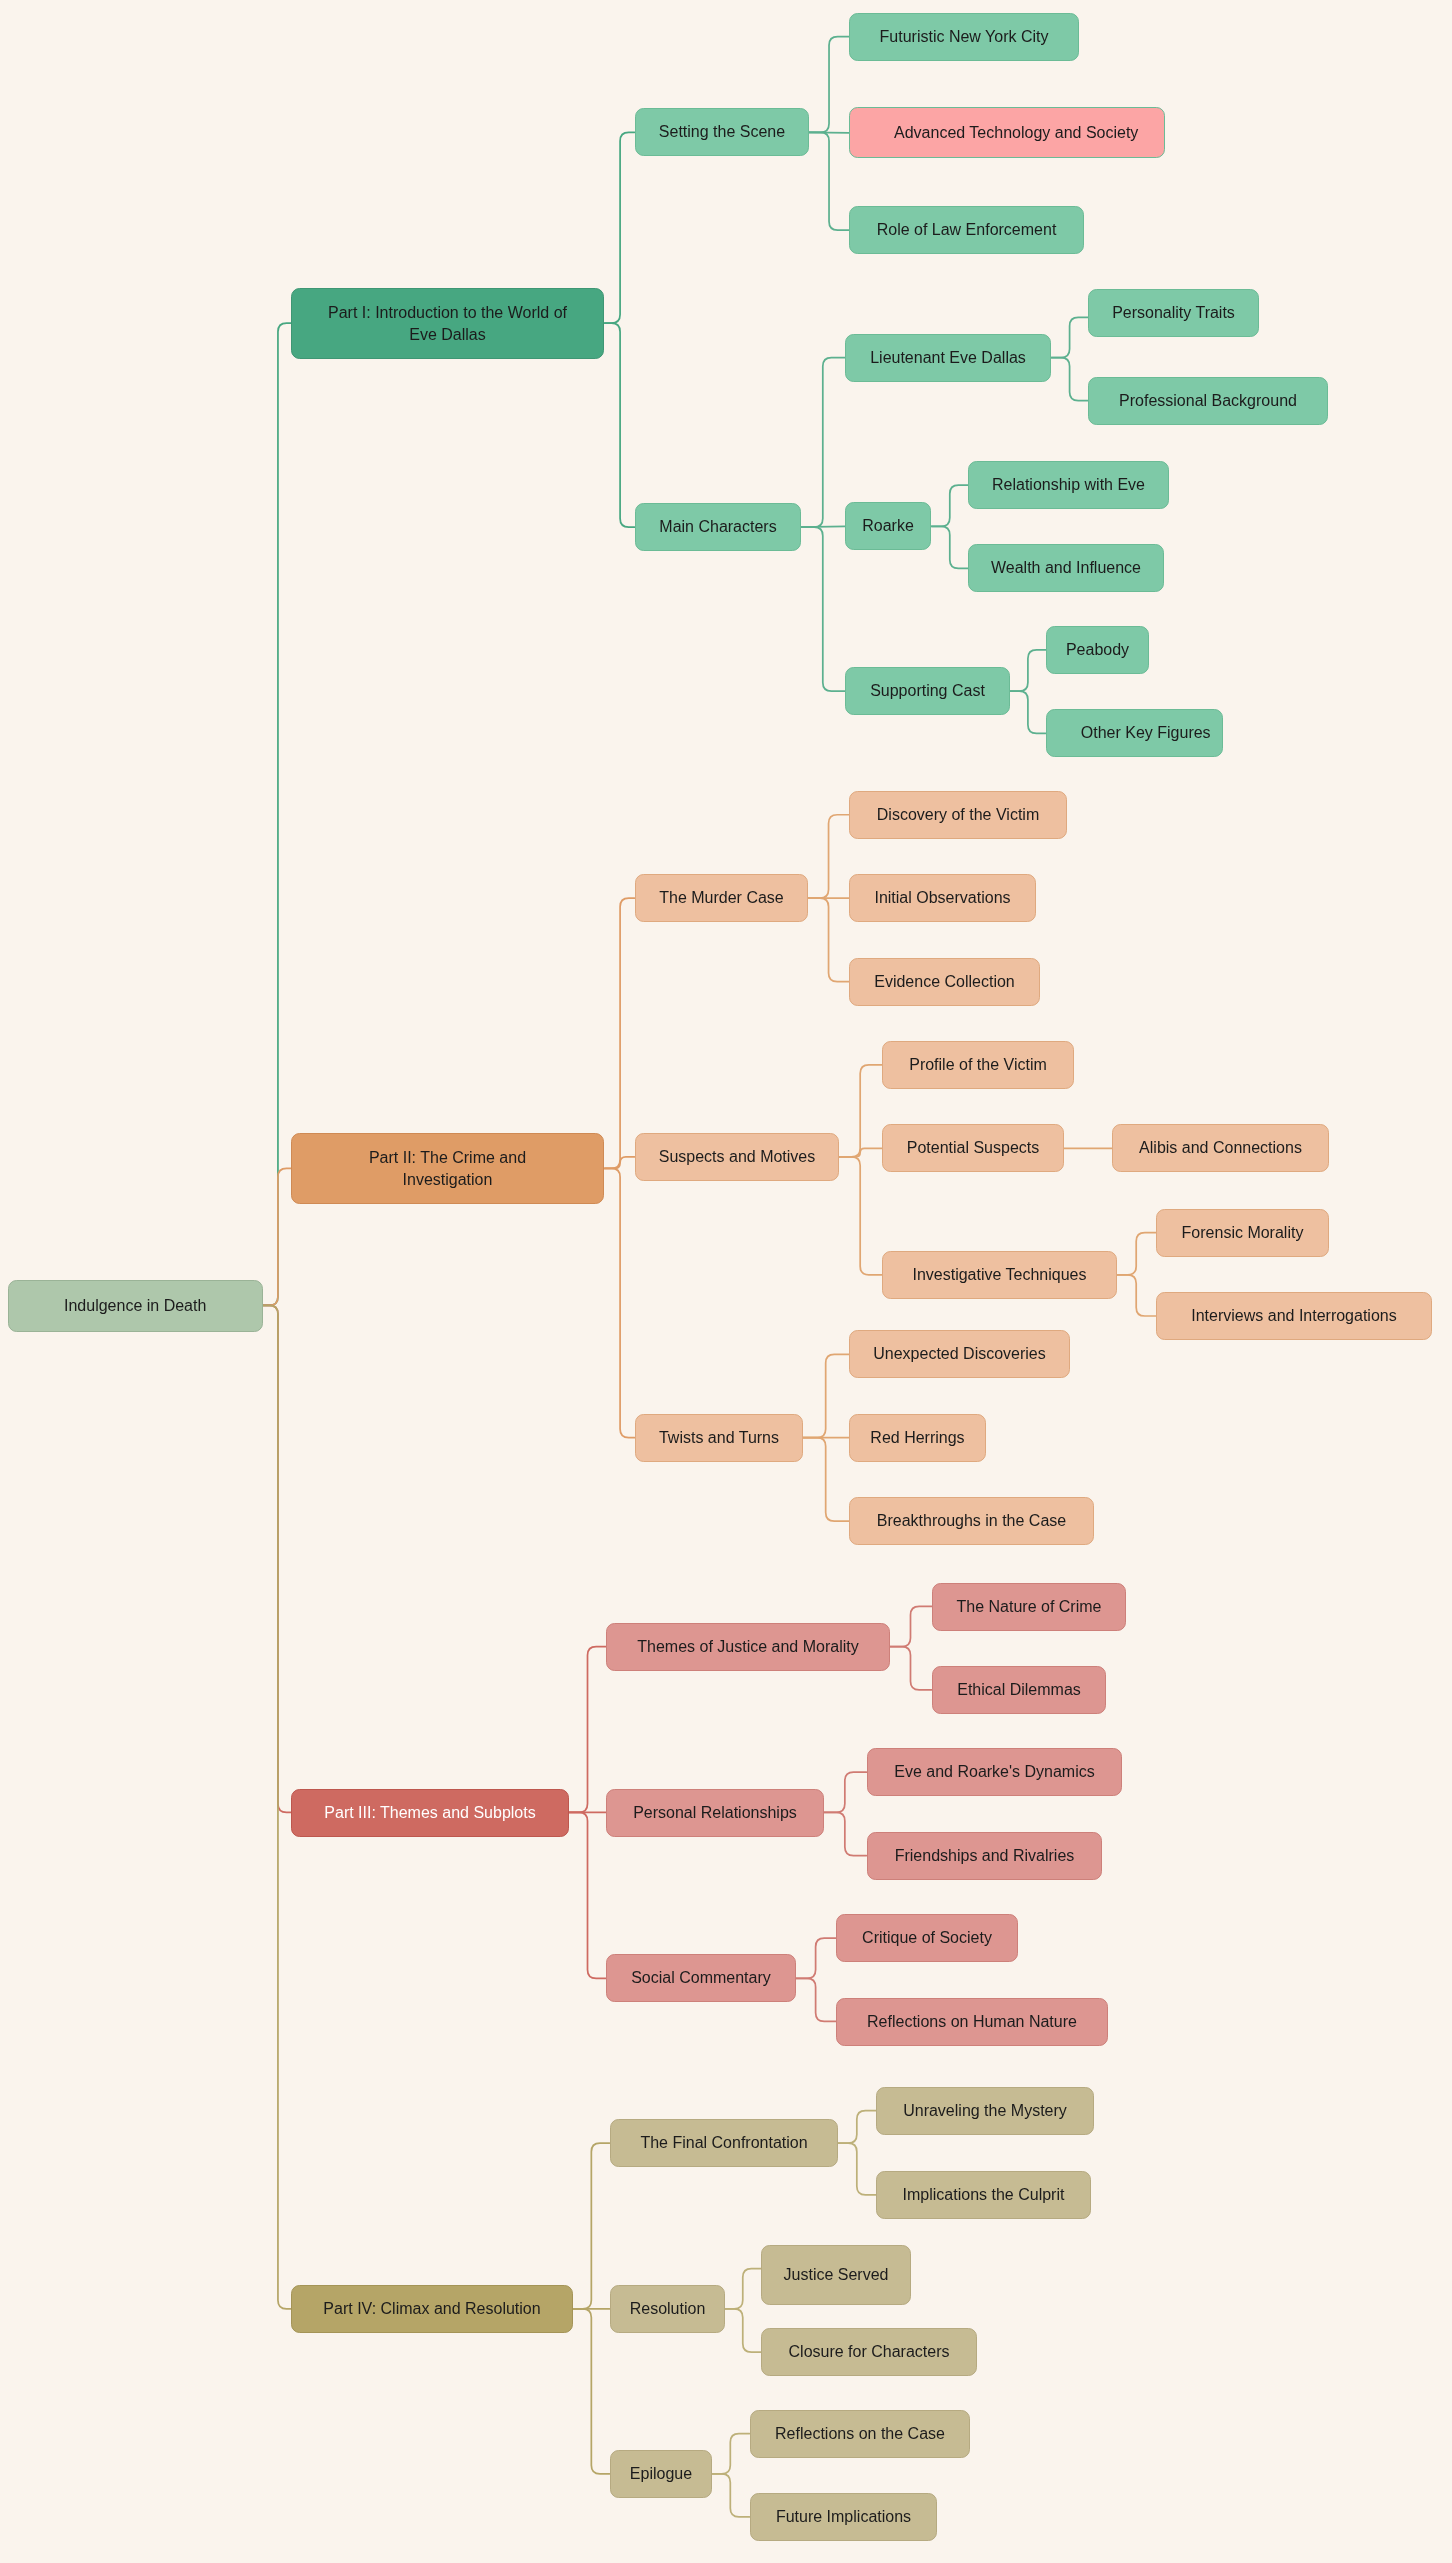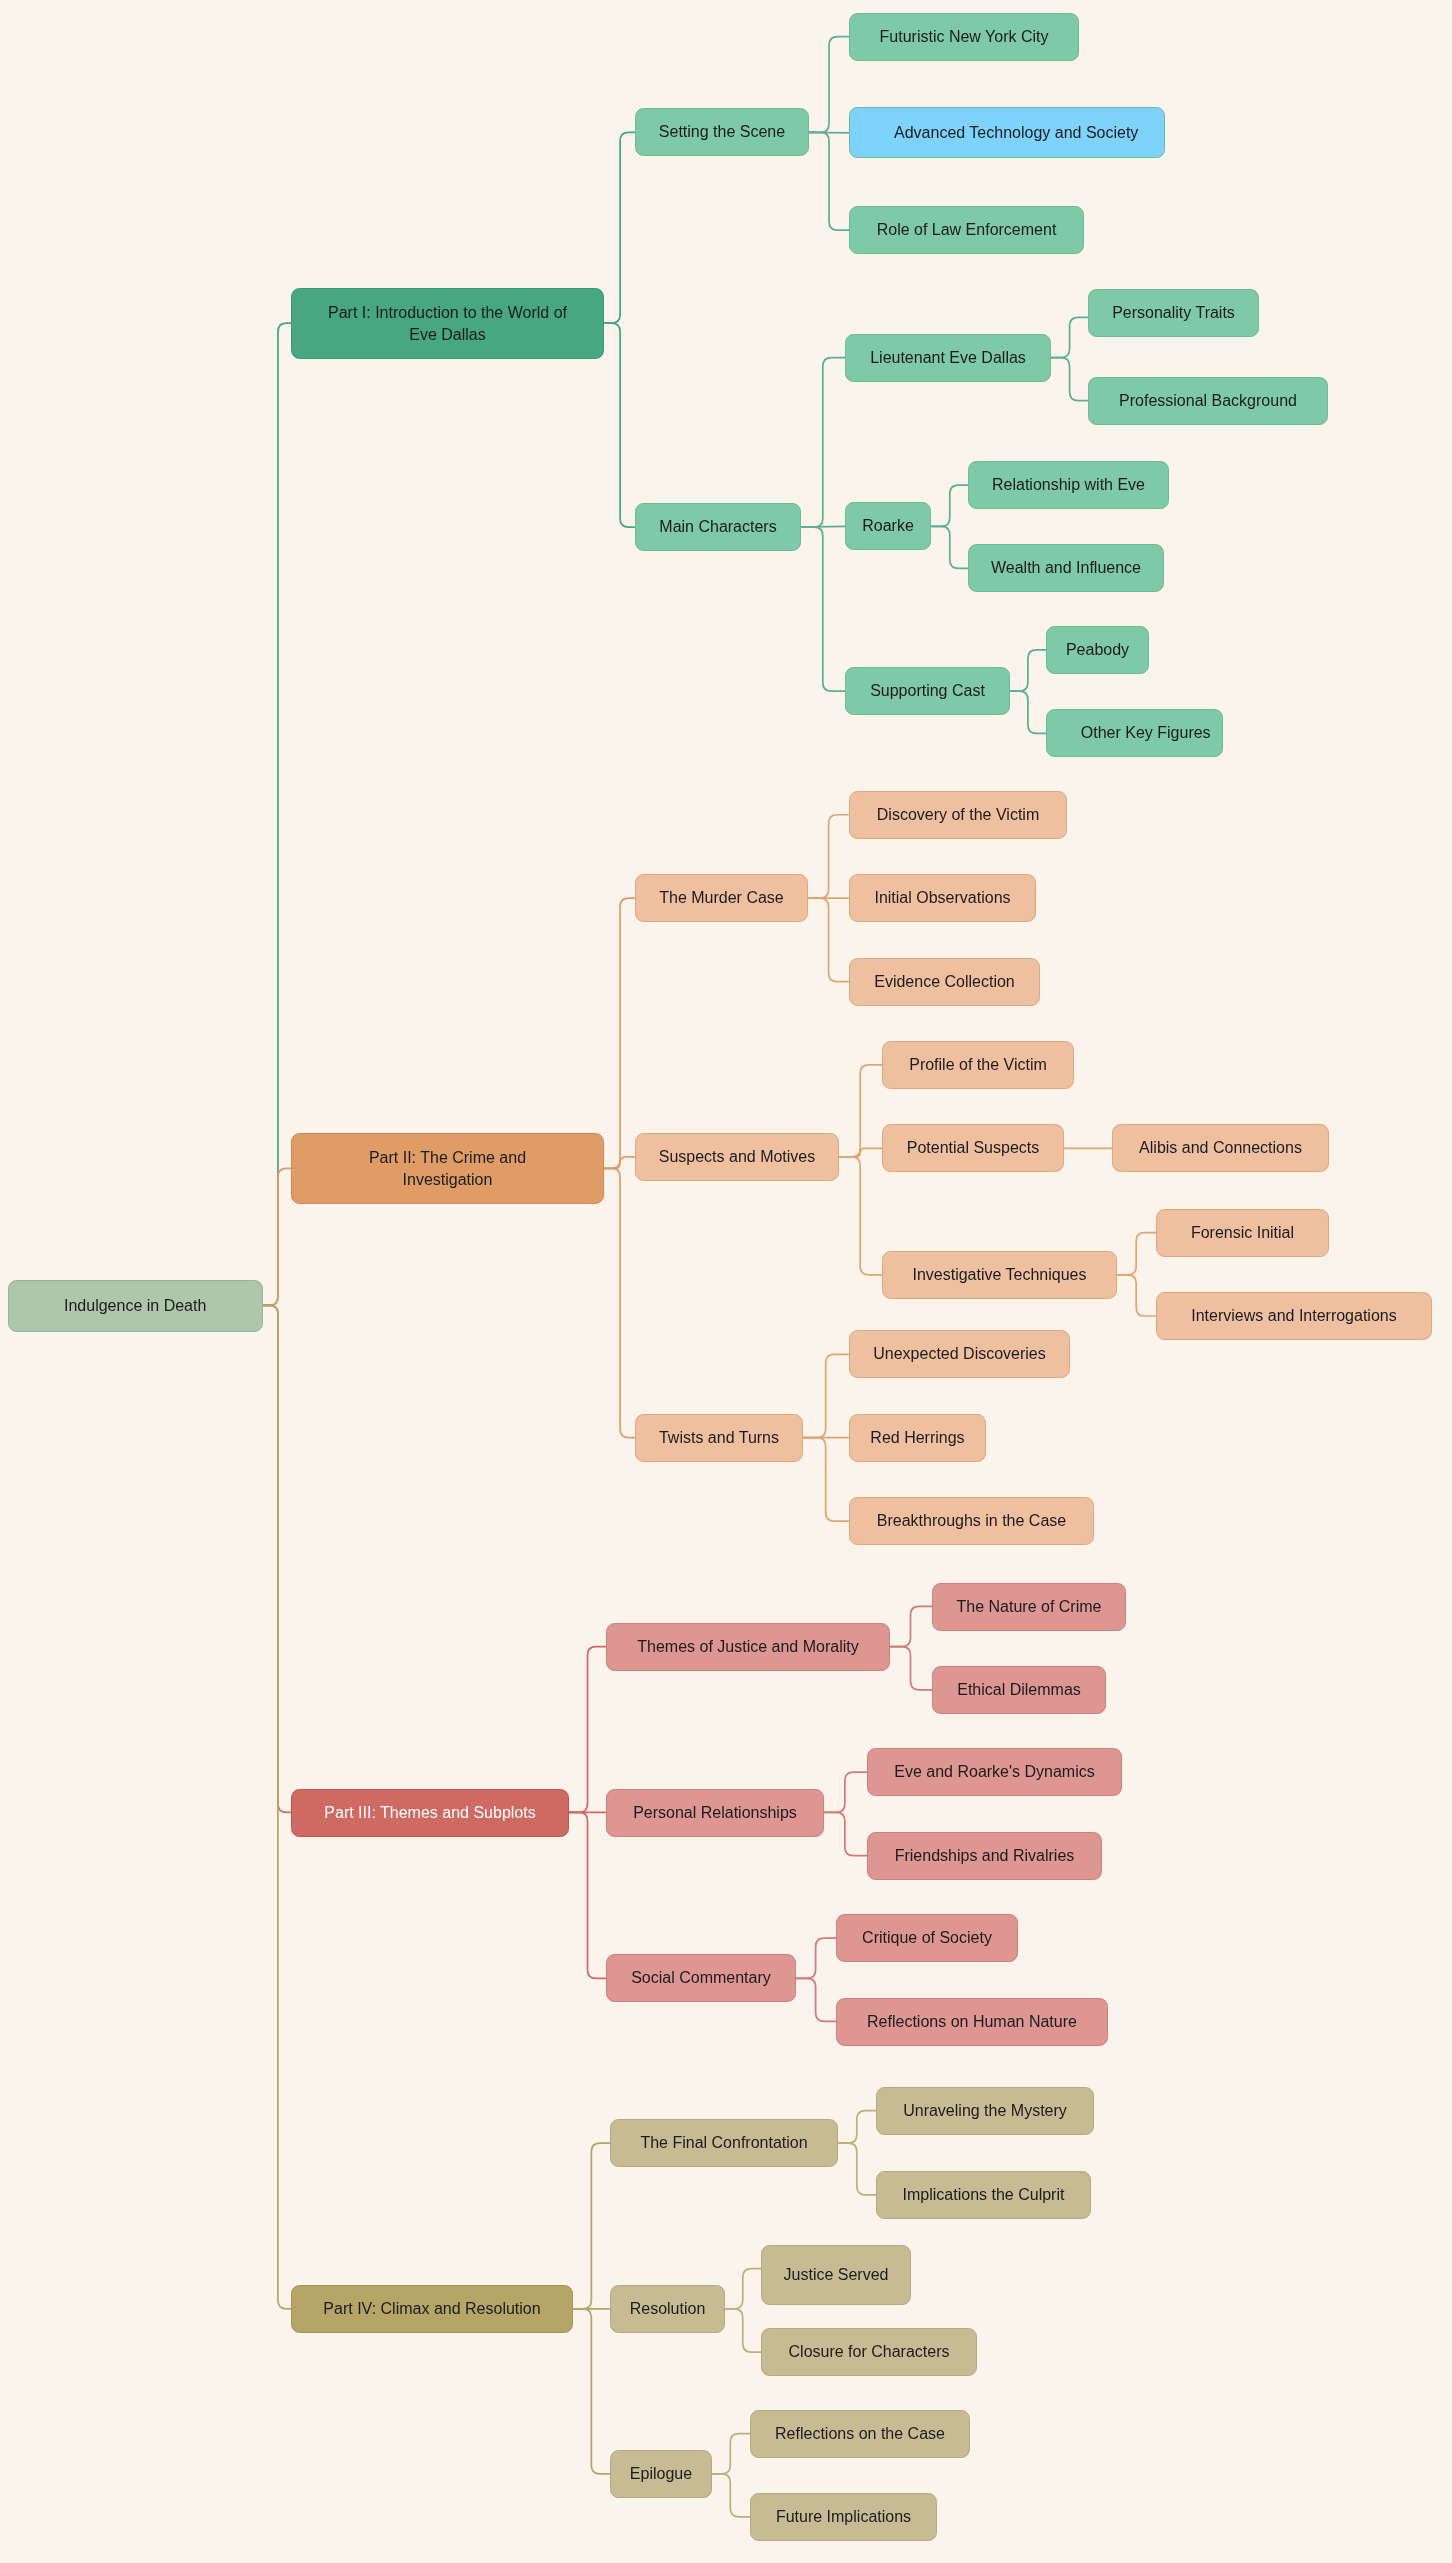--- a/index.html
+++ b/index.html
@@ -81,21 +81,21 @@
       <path d="M 756 2409 L 766 2409 Q 775 2409 775 2400 L 775 2376 Q 775 2367 784 2367 L 794 2367" fill="none" stroke="#bdb079" stroke-width="1.8" stroke-linecap="round"></path>
       <path d="M 756 2409 L 766 2409 Q 775 2409 775 2418 L 775 2445 Q 775 2454 784 2454 L 794 2454" fill="none" stroke="#bdb079" stroke-width="1.8" stroke-linecap="round"></path>
       <path d="M 742 2581 L 753 2581 Q 762 2581 762 2572 L 762 2548 Q 762 2539 771 2539 L 782 2539" fill="none" stroke="#bdb079" stroke-width="1.8" stroke-linecap="round"></path>
       <path d="M 742 2581 L 753 2581 Q 762 2581 762 2590 L 762 2617 Q 762 2626 771 2626 L 782 2626" fill="none" stroke="#bdb079" stroke-width="1.8" stroke-linecap="round"></path>
     </svg>
 <div class="node" style="left: 7.7px; top: 1280px; width: 255px; height: 52px; background: rgb(174, 199, 171); border: 1px solid rgb(154, 179, 151);">Indulgence in Death</div>
     <div class="node" style="left: 291px; top: 288px; width: 313px; height: 71px; background: rgb(71, 167, 129); border: 1px solid rgb(63, 150, 116);">Part I: Introduction to the World of
 Eve Dallas</div>
     <div class="node" style="left: 635px; top: 108px; width: 174px; height: 48px; background: rgb(126, 201, 167); border: 1px solid rgb(107, 187, 150);">Setting the Scene</div>
     <div class="node" style="left: 849px; top: 12.5px; width: 230px; height: 48px; background: rgb(126, 201, 167); border: 1px solid rgb(107, 187, 150);">Futuristic New York City</div>
-    <div class="node" style="left: 849px; top: 107px; width: 316px; height: 51px; background: #7dd3fc; border: 1px solid rgb(107, 187, 150); padding-left: 28px;">Advanced Technology and Society</div>
+    <div class="node" style="left: 849px; top: 107px; width: 316px; height: 51px; background: #fca5a5; border: 1px solid rgb(107, 187, 150); padding-left: 28px;">Advanced Technology and Society</div>
     <div class="node" style="left: 849px; top: 206px; width: 235px; height: 48px; background: rgb(126, 201, 167); border: 1px solid rgb(107, 187, 150);">Role of Law Enforcement</div>
     <div class="node" style="left: 635px; top: 503px; width: 166px; height: 48px; background: rgb(126, 201, 167); border: 1px solid rgb(107, 187, 150);">Main Characters</div>
     <div class="node" style="left: 845px; top: 334px; width: 206px; height: 48px; background: rgb(126, 201, 167); border: 1px solid rgb(107, 187, 150);">Lieutenant Eve Dallas</div>
     <div class="node" style="left: 1088px; top: 289px; width: 171px; height: 48px; background: rgb(126, 201, 167); border: 1px solid rgb(107, 187, 150);">Personality Traits</div>
     <div class="node" style="left: 1088px; top: 377px; width: 240px; height: 48px; background: rgb(126, 201, 167); border: 1px solid rgb(107, 187, 150);">Professional Background</div>
     <div class="node" style="left: 845px; top: 502px; width: 86px; height: 48px; background: rgb(126, 201, 167); border: 1px solid rgb(107, 187, 150);">Roarke</div>
     <div class="node" style="left: 968px; top: 461px; width: 201px; height: 48px; background: rgb(126, 201, 167); border: 1px solid rgb(107, 187, 150);">Relationship with Eve</div>
     <div class="node" style="left: 968px; top: 544px; width: 196px; height: 48px; background: rgb(126, 201, 167); border: 1px solid rgb(107, 187, 150);">Wealth and Influence</div>
     <div class="node" style="left: 845px; top: 667px; width: 165px; height: 48px; background: rgb(126, 201, 167); border: 1px solid rgb(107, 187, 150);">Supporting Cast</div>
     <div class="node" style="left: 1046px; top: 626px; width: 103px; height: 48px; background: rgb(126, 201, 167); border: 1px solid rgb(107, 187, 150);">Peabody</div>
@@ -104,21 +104,21 @@
 Investigation</div>
     <div class="node" style="left: 635px; top: 874px; width: 173px; height: 48px; background: rgb(238, 192, 160); border: 1px solid rgb(223, 169, 127);">The Murder Case</div>
     <div class="node" style="left: 849px; top: 791px; width: 218px; height: 48px; background: rgb(238, 192, 160); border: 1px solid rgb(223, 169, 127);">Discovery of the Victim</div>
     <div class="node" style="left: 849px; top: 874px; width: 187px; height: 48px; background: rgb(238, 192, 160); border: 1px solid rgb(223, 169, 127);">Initial Observations</div>
     <div class="node" style="left: 849px; top: 958px; width: 191px; height: 48px; background: rgb(238, 192, 160); border: 1px solid rgb(223, 169, 127);">Evidence Collection</div>
     <div class="node" style="left: 635px; top: 1133px; width: 204px; height: 48px; background: rgb(238, 192, 160); border: 1px solid rgb(223, 169, 127);">Suspects and Motives</div>
     <div class="node" style="left: 882px; top: 1041px; width: 192px; height: 48px; background: rgb(238, 192, 160); border: 1px solid rgb(223, 169, 127);">Profile of the Victim</div>
     <div class="node" style="left: 882px; top: 1124px; width: 182px; height: 48px; background: rgb(238, 192, 160); border: 1px solid rgb(223, 169, 127);">Potential Suspects</div>
     <div class="node" style="left: 1112px; top: 1124px; width: 217px; height: 48px; background: rgb(238, 192, 160); border: 1px solid rgb(223, 169, 127);">Alibis and Connections</div>
     <div class="node" style="left: 882px; top: 1251px; width: 235px; height: 48px; background: rgb(238, 192, 160); border: 1px solid rgb(223, 169, 127);">Investigative Techniques</div>
-    <div class="node" style="left: 1156px; top: 1209px; width: 173px; height: 48px; background: rgb(238, 192, 160); border: 1px solid rgb(223, 169, 127);">Forensic Initial</div>
+    <div class="node" style="left: 1156px; top: 1209px; width: 173px; height: 48px; background: rgb(238, 192, 160); border: 1px solid rgb(223, 169, 127);">Forensic Morality</div>
     <div class="node" style="left: 1156px; top: 1292px; width: 276px; height: 48px; background: rgb(238, 192, 160); border: 1px solid rgb(223, 169, 127);">Interviews and Interrogations</div>
     <div class="node" style="left: 635px; top: 1414px; width: 168px; height: 48px; background: rgb(238, 192, 160); border: 1px solid rgb(223, 169, 127);">Twists and Turns</div>
     <div class="node" style="left: 849px; top: 1330px; width: 221px; height: 48px; background: rgb(238, 192, 160); border: 1px solid rgb(223, 169, 127);">Unexpected Discoveries</div>
     <div class="node" style="left: 849px; top: 1414px; width: 137px; height: 48px; background: rgb(238, 192, 160); border: 1px solid rgb(223, 169, 127);">Red Herrings</div>
     <div class="node" style="left: 849px; top: 1497px; width: 245px; height: 48px; background: rgb(238, 192, 160); border: 1px solid rgb(223, 169, 127);">Breakthroughs in the Case</div>
     <div class="node white-text" style="left: 291px; top: 1789px; width: 278px; height: 48px; background: rgb(206, 106, 97); border: 1px solid rgb(189, 87, 78);">Part III: Themes and Subplots</div>
     <div class="node" style="left: 606px; top: 1623px; width: 284px; height: 48px; background: rgb(221, 150, 145); border: 1px solid rgb(205, 128, 122);">Themes of Justice and Morality</div>
     <div class="node" style="left: 932px; top: 1583px; width: 194px; height: 48px; background: rgb(221, 150, 145); border: 1px solid rgb(205, 128, 122);">The Nature of Crime</div>
     <div class="node" style="left: 932px; top: 1666px; width: 174px; height: 48px; background: rgb(221, 150, 145); border: 1px solid rgb(205, 128, 122);">Ethical Dilemmas</div>
     <div class="node" style="left: 606px; top: 1789px; width: 218px; height: 48px; background: rgb(221, 150, 145); border: 1px solid rgb(205, 128, 122);">Personal Relationships</div>

